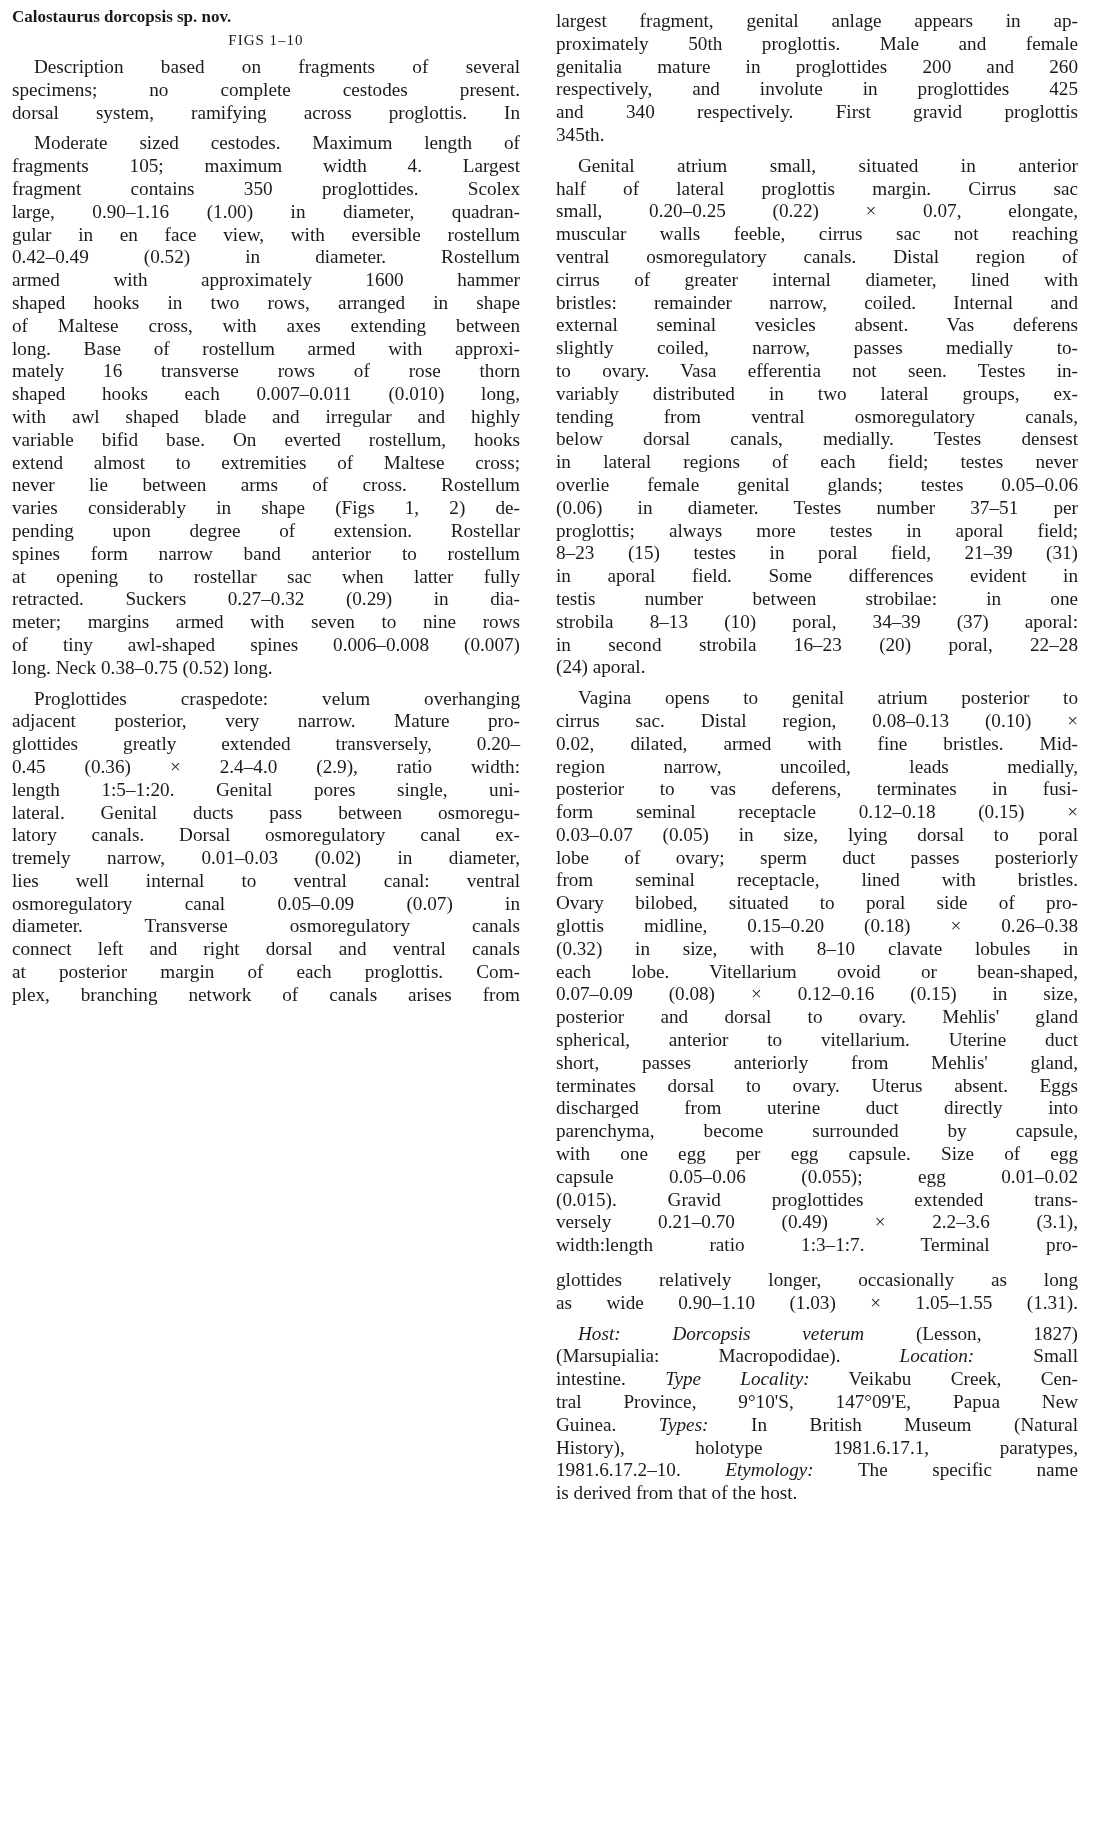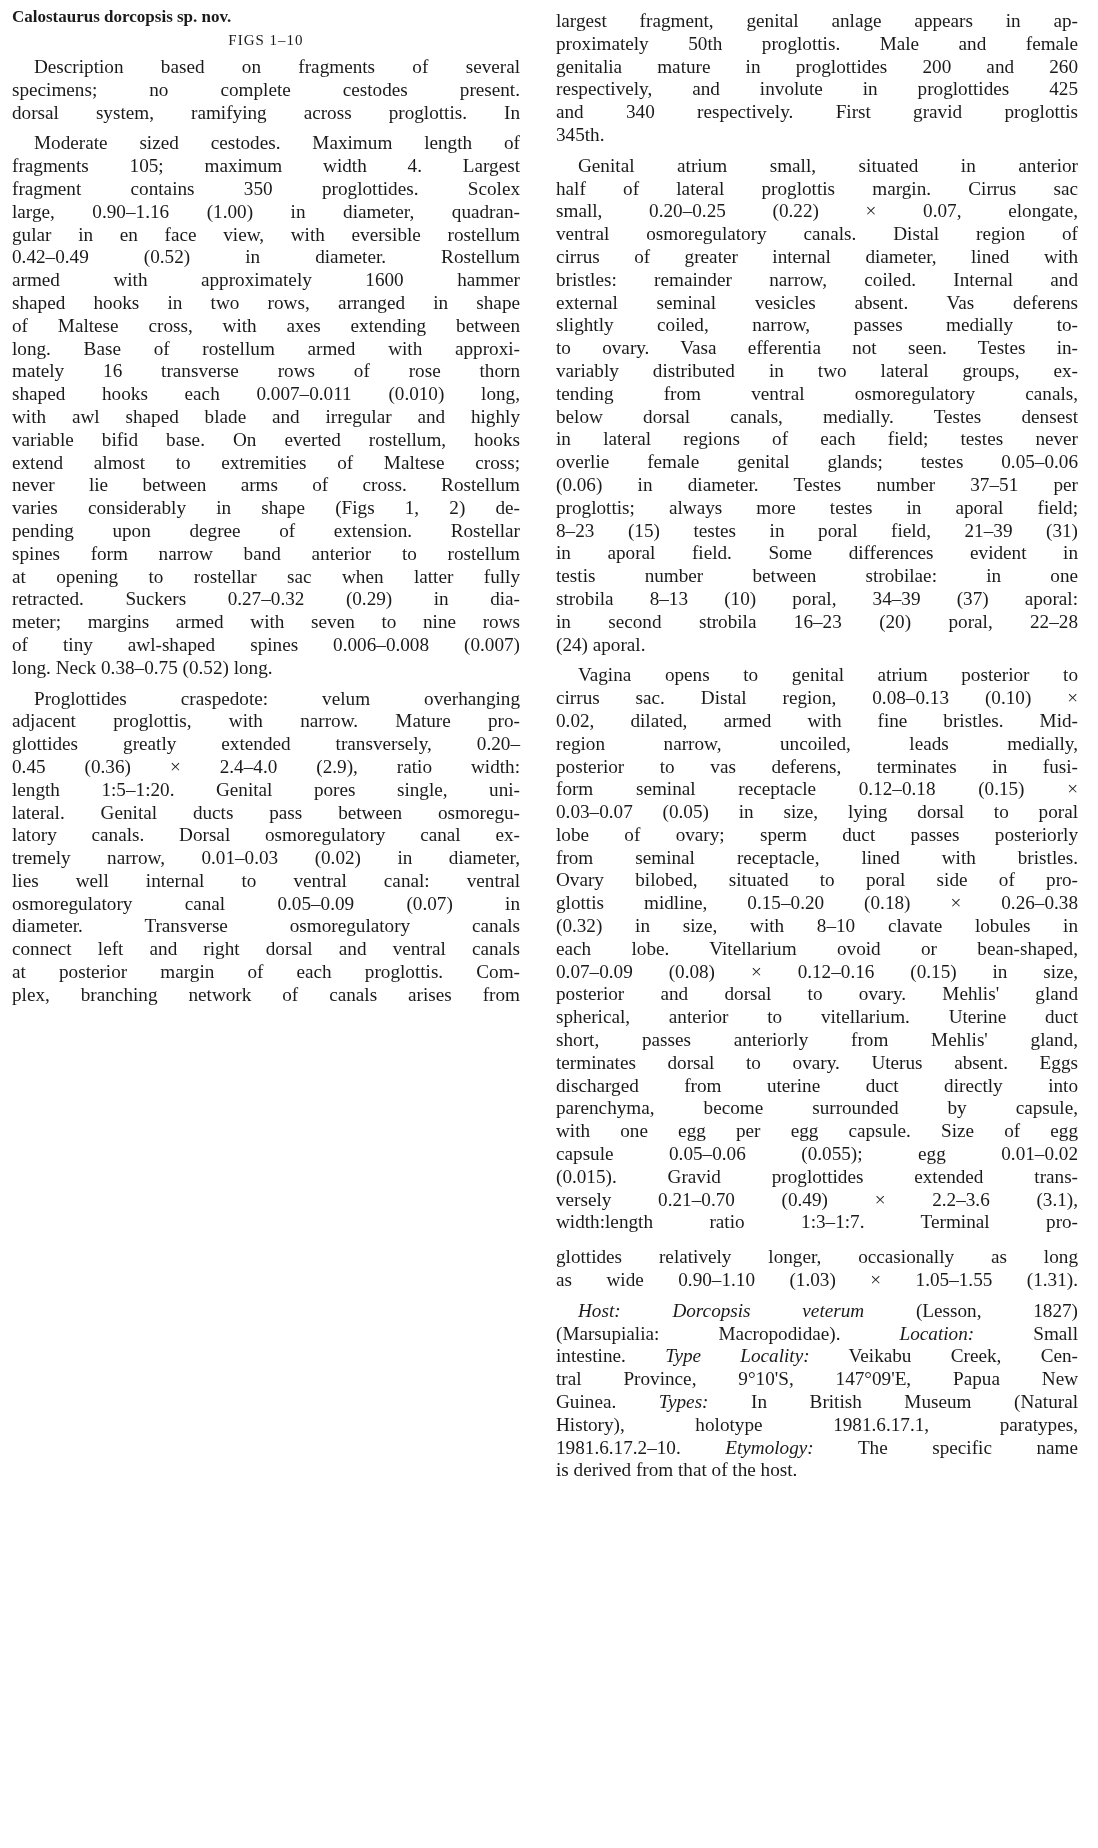--- a/index.html
+++ b/index.html
@@ -68,21 +68,21 @@
       <span class="line">spines form narrow band anterior to rostellum</span>
       <span class="line">at opening to rostellar sac when latter fully</span>
       <span class="line">retracted. Suckers 0.27–0.32 (0.29) in dia-</span>
       <span class="line">meter; margins armed with seven to nine rows</span>
       <span class="line">of tiny awl-shaped spines 0.006–0.008 (0.007)</span>
       <span class="line last">long. Neck 0.38–0.75 (0.52) long.</span>
     </div>
   <span class="gap"></span>
   <div id="p-prog">
       <span class="line indent">Proglottides craspedote: velum overhanging</span>
-      <span class="line">adjacent proglottis, with narrow. Mature pro-</span>
+      <span class="line">adjacent posterior, very narrow. Mature pro-</span>
       <span class="line">glottides greatly extended transversely, 0.20–</span>
       <span class="line">0.45 (0.36) × 2.4–4.0 (2.9), ratio width:</span>
       <span class="line">length 1:5–1:20. Genital pores single, uni-</span>
       <span class="line">lateral. Genital ducts pass between osmoregu-</span>
       <span class="line">latory canals. Dorsal osmoregulatory canal ex-</span>
       <span class="line">tremely narrow, 0.01–0.03 (0.02) in diameter,</span>
       <span class="line">lies well internal to ventral canal: ventral</span>
       <span class="line">osmoregulatory canal 0.05–0.09 (0.07) in</span>
       <span class="line">diameter. Transverse osmoregulatory canals</span>
       <span class="line">connect left and right dorsal and ventral canals</span>
@@ -98,20 +98,21 @@
       <span class="line">genitalia mature in proglottides 200 and 260</span>
       <span class="line">respectively, and involute in proglottides 425</span>
       <span class="line">and 340 respectively. First gravid proglottis</span>
       <span class="line last">345th.</span>
     </div>
   <span class="gap"></span>
   <div id="p-genital">
       <span class="line indent">Genital atrium small, situated in anterior</span>
       <span class="line">half of lateral proglottis margin. Cirrus sac</span>
       <span class="line">small, 0.20–0.25 (0.22) × 0.07, elongate,</span>
+      <span class="line">muscular walls feeble, cirrus sac not reaching</span>
       <span class="line">ventral osmoregulatory canals. Distal region of</span>
       <span class="line">cirrus of greater internal diameter, lined with</span>
       <span class="line">bristles: remainder narrow, coiled. Internal and</span>
       <span class="line">external seminal vesicles absent. Vas deferens</span>
       <span class="line">slightly coiled, narrow, passes medially to-</span>
       <span class="line">to ovary. Vasa efferentia not seen. Testes in-</span>
       <span class="line">variably distributed in two lateral groups, ex-</span>
       <span class="line">tending from ventral osmoregulatory canals,</span>
       <span class="line">below dorsal canals, medially. Testes densest</span>
       <span class="line">in lateral regions of each field; testes never</span>

